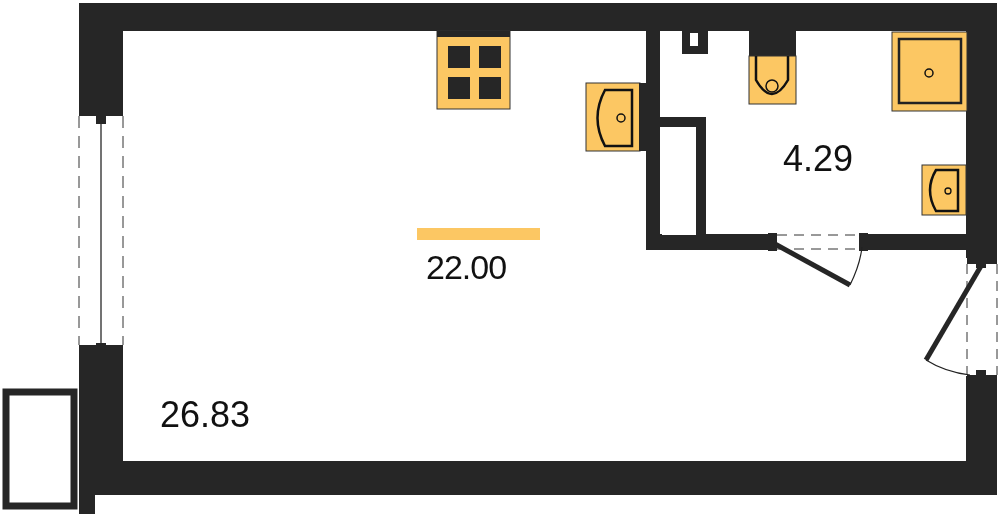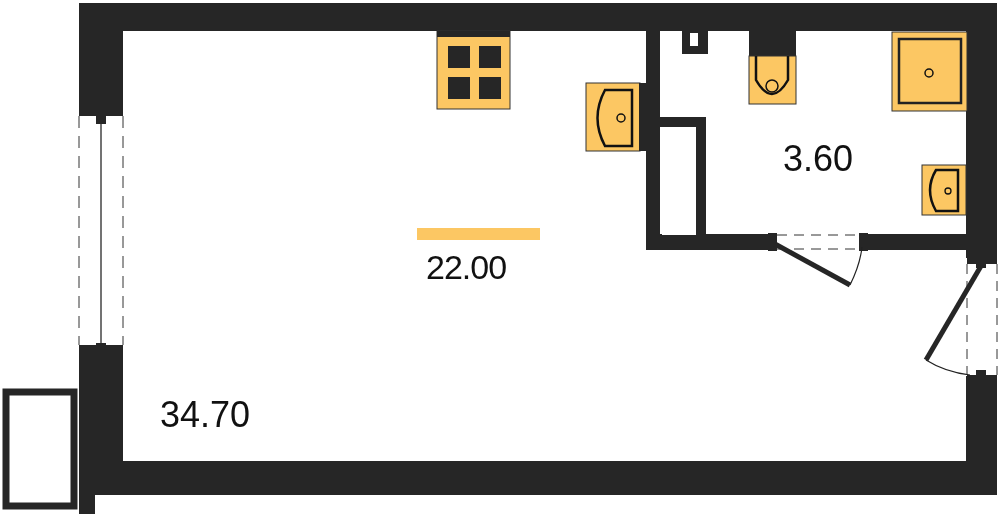--- a/index.html
+++ b/index.html
@@ -106,14 +106,14 @@
 
   <g>
     <rect x="922" y="165" width="44" height="50" fill="#fcc763" stroke="#333" stroke-width="1"></rect>
     <path d="M936,170 L958,170 L958,211 L936,211 Q924,190 936,170 Z" fill="none" stroke="#111" stroke-width="2.5"></path>
     <circle cx="948" cy="191" r="3" fill="none" stroke="#111" stroke-width="1.3"></circle>
   </g>
 </svg>
 
 <div id="bar"></div>
 <div id="total" class="lbl">22.00</div>
-<div id="bath" class="lbl">3.60</div>
-<div id="room" class="lbl">34.70</div>
+<div id="bath" class="lbl">4.29</div>
+<div id="room" class="lbl">26.83</div>
 
 </body></html>

